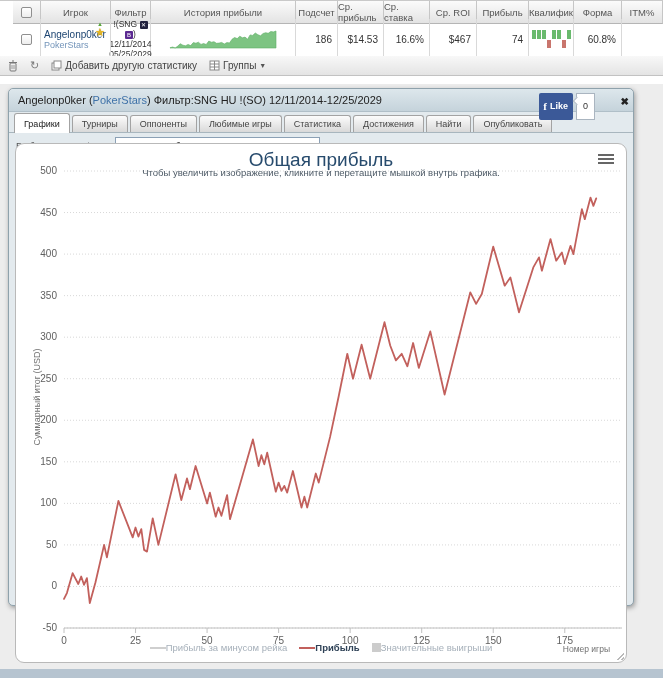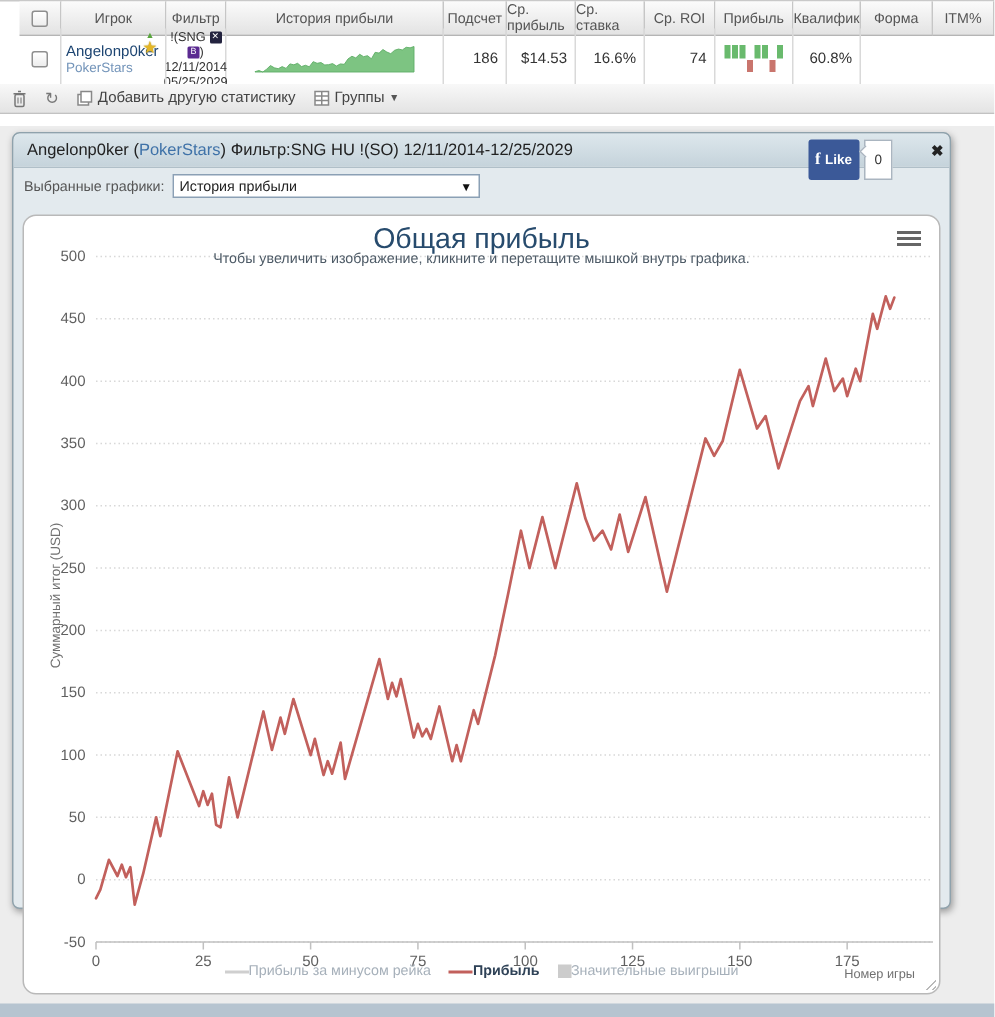--- a/index.html
+++ b/index.html
@@ -111,20 +111,21 @@
       <span>05/25/2029</span>
     </div>
     <div class="c">
       <svg id="sparkline" width="110" height="24">
           <path d="M2.0,20.8 L4.6,20.0 L7.2,21.0 L9.8,19.1 L12.3,16.7 L14.9,18.2 L17.5,18.8 L20.1,17.4 L22.7,18.6 L25.3,15.6 L27.9,16.2 L30.4,15.2 L33.0,17.4 L35.6,16.5 L38.2,17.5 L40.8,14.1 L43.4,15.2 L46.0,14.7 L48.5,16.3 L51.1,16.1 L53.7,15.4 L56.3,17.0 L58.9,15.6 L61.5,15.9 L64.0,12.3 L66.6,10.5 L69.2,11.6 L71.8,9.2 L74.4,10.8 L77.0,10.1 L79.6,12.2 L82.1,7.9 L84.7,8.4 L87.3,6.0 L89.9,7.7 L92.5,8.8 L95.1,6.5 L97.7,5.7 L100.2,6.3 L102.8,4.5 L105.4,4.9 L108.0,4.0 L108.0,21 L2.0,21 Z" fill="#7dc482" stroke="#5fae66" stroke-width="0.6"></path>
         </svg>
     </div>
     <div>186</div>
     <div>$14.53</div>
     <div>16.6%</div>
+    <div>$467</div>
     <div>74</div>
     <div class="c">
         <div class="form-chart" id="form-chart">
           <div class="bar w"></div>
           <div class="bar w"></div>
           <div class="bar w"></div>
           <div class="bar l"></div>
           <div class="bar w"></div>
           <div class="bar w"></div>
           <div class="bar l"></div>
@@ -171,20 +172,30 @@
       <span><span>Angelonp0ker (</span><span class="site-link">PokerStars</span><span>) Фильтр:SNG HU !(SO) 12/11/2014-12/25/2029</span></span>
       <span class="fb-like">
         <span class="fb-btn">
             <span class="fb-f">f</span>
             <span>Like</span>
           </span>
         <span class="fb-count">0</span>
       </span>
       <span class="close-x">✖</span>
     </div>
+    <div class="tabs" id="tabs">
+        <div class="tab active">Графики</div>
+        <div class="tab">Турниры</div>
+        <div class="tab">Оппоненты</div>
+        <div class="tab">Любимые игры</div>
+        <div class="tab">Статистика</div>
+        <div class="tab">Достижения</div>
+        <div class="tab">Найти</div>
+        <div class="tab">Опубликовать</div>
+      </div>
     <div class="select-row">
       <span>Выбранные графики:</span>
       <span class="select-box">
           <span>История прибыли</span>
           <span class="arr">▼</span>
         </span>
     </div>
 
     <div class="chart-box">
       <svg id="chart-svg" width="612" height="520">

